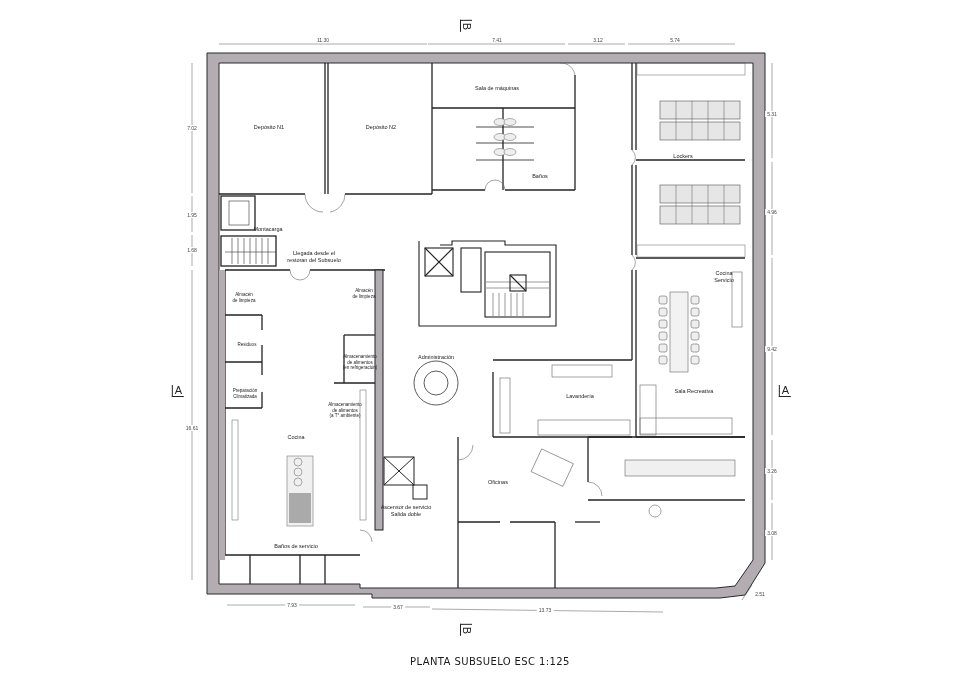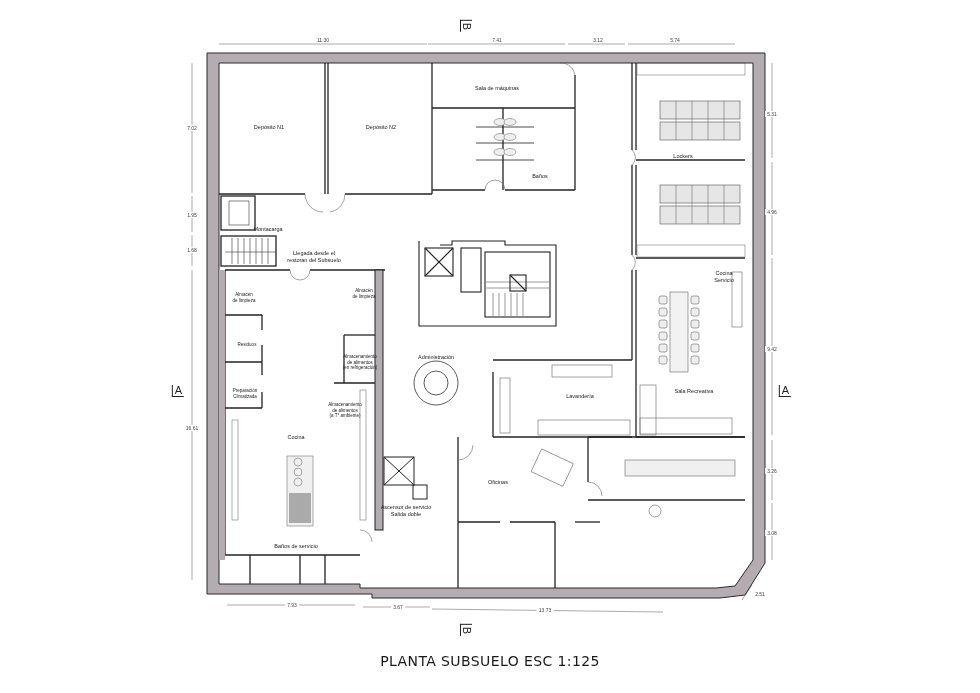--- a/index.html
+++ b/index.html
@@ -3,21 +3,21 @@
 <meta charset="utf-8">
 <style>
   html, body { margin:0; padding:0; background:#ffffff; }
   body { width:980px; height:693px; position:relative; overflow:hidden; font-family:"Liberation Sans", sans-serif; }
   svg { position:absolute; left:0; top:0; }
   .lbl { position:absolute; font-size:5.5px; color:#222; text-align:center; line-height:7px; white-space:pre-line; transform:translate(-50%,-50%); }
   .lbl.sm { font-size:4.5px; line-height:5.5px; }
   .dim { position:absolute; font-size:5px; color:#444; background:#fff; padding:0 2px; transform:translate(-50%,-50%); }
   .sect { position:absolute; font-size:11px; color:#222; border-left:1px solid #222; border-bottom:1px solid #222; padding:0 2px; line-height:11px; transform:translate(-50%,-50%); }
   .sect.rot { transform:translate(-50%,-50%) rotate(90deg); }
-  .title { position:absolute; left:490px; top:661px; transform:translate(-50%,-50%); font-size:14px; letter-spacing:0.4px; color:#1a1a1a; font-family:"DejaVu Sans", sans-serif;text-align:center; }
+  .title { position:absolute; left:490px; top:661px; transform:translate(-50%,-50%); font-size:10px; letter-spacing:0.4px; color:#1a1a1a; font-family:"DejaVu Sans", sans-serif;text-align:center; }
 </style>
 </head>
 <body>
 
 <svg width="980" height="693" viewBox="0 0 980 693">
 
   <path d="M207 53 L765 53 L765 563 L745 595 L720 598 L372 598 L372 594 L207 594 Z
            M219 63 L753 63 L753 560 L735 586 L716 588 L360 588 L360 584 L219 584 Z" fill="#b3adb1" fill-rule="evenodd" stroke="#2a2a2a" stroke-width="1"></path>
 
   <g stroke="#222" stroke-width="1.3" fill="none">

